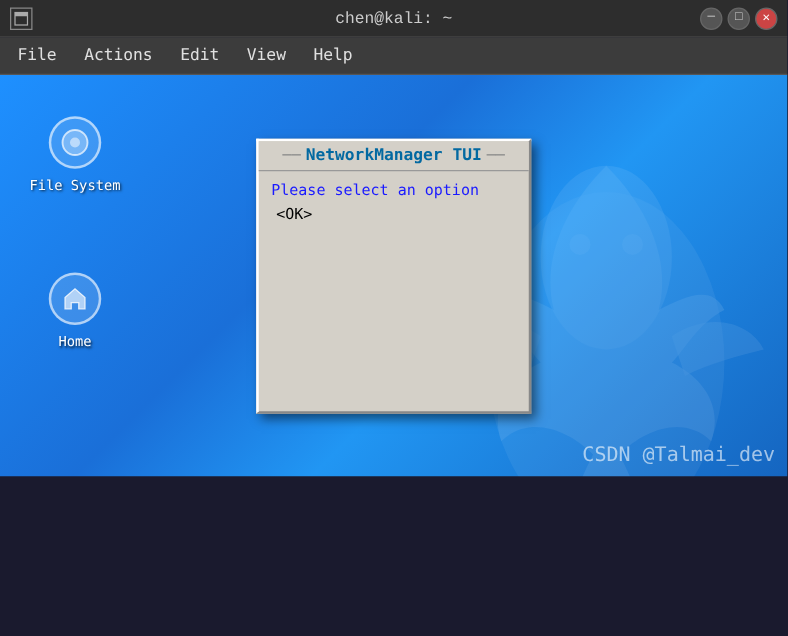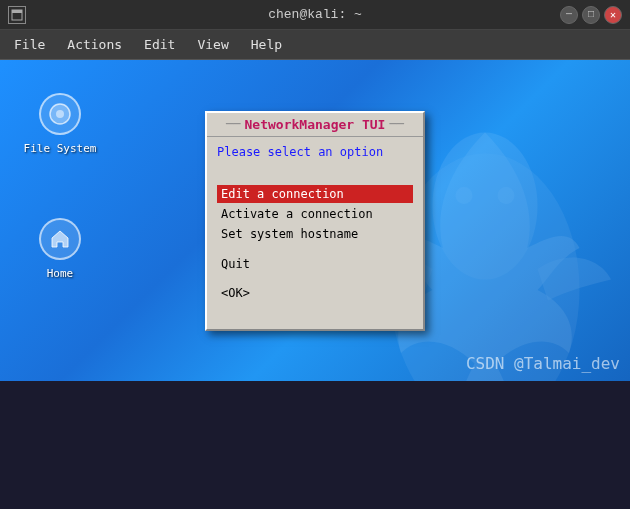--- a/index.html
+++ b/index.html
@@ -171,35 +171,35 @@
       justify-content: center;
     }
 
     .dialog-title-bracket {
       color: #888;
       font-size: 12px;
       font-family: monospace;
     }
 
     .dialog-title-text {
-      color: #be185d;
+      color: #0369a1;
       font-size: 13px;
       font-family: monospace;
       font-weight: bold;
     }
 
     .dialog-body {
       padding: 6px 10px 10px 10px;
     }
 
     .dialog-prompt {
       color: #1a1aff;
       font-size: 12px;
       font-family: monospace;
-      margin-bottom: 26px;
+      margin-bottom: 4px;
     }
 
     .menu-options {
       display: flex;
       flex-direction: column;
       gap: 2px;
       margin-bottom: 12px;
     }
 
     .menu-option {
@@ -325,27 +325,20 @@
         <div class="dialog-title-line">
           <span class="dialog-title-bracket">──</span>
           <span class="dialog-title-text">NetworkManager TUI</span>
           <span class="dialog-title-bracket">──</span>
         </div>
       </div>
 
       <div class="dialog-body">
         <div class="dialog-prompt">Please select an option</div>
 
-        <div class="menu-options">
-          <div class="menu-option selected">Edit a connection</div>
-          <div class="menu-option">Activate a connection</div>
-          <div class="menu-option">Set system hostname</div>
-          <div class="menu-option-gap"></div>
-          <div class="menu-option">Quit</div>
-        </div>
 
         <div class="dialog-footer">
           <span class="ok-button">&lt;OK&gt;</span>
         </div>
       </div>
     </div>
   </div>
 
   <div class="watermark-text">CSDN @Talmai_dev</div>
 

